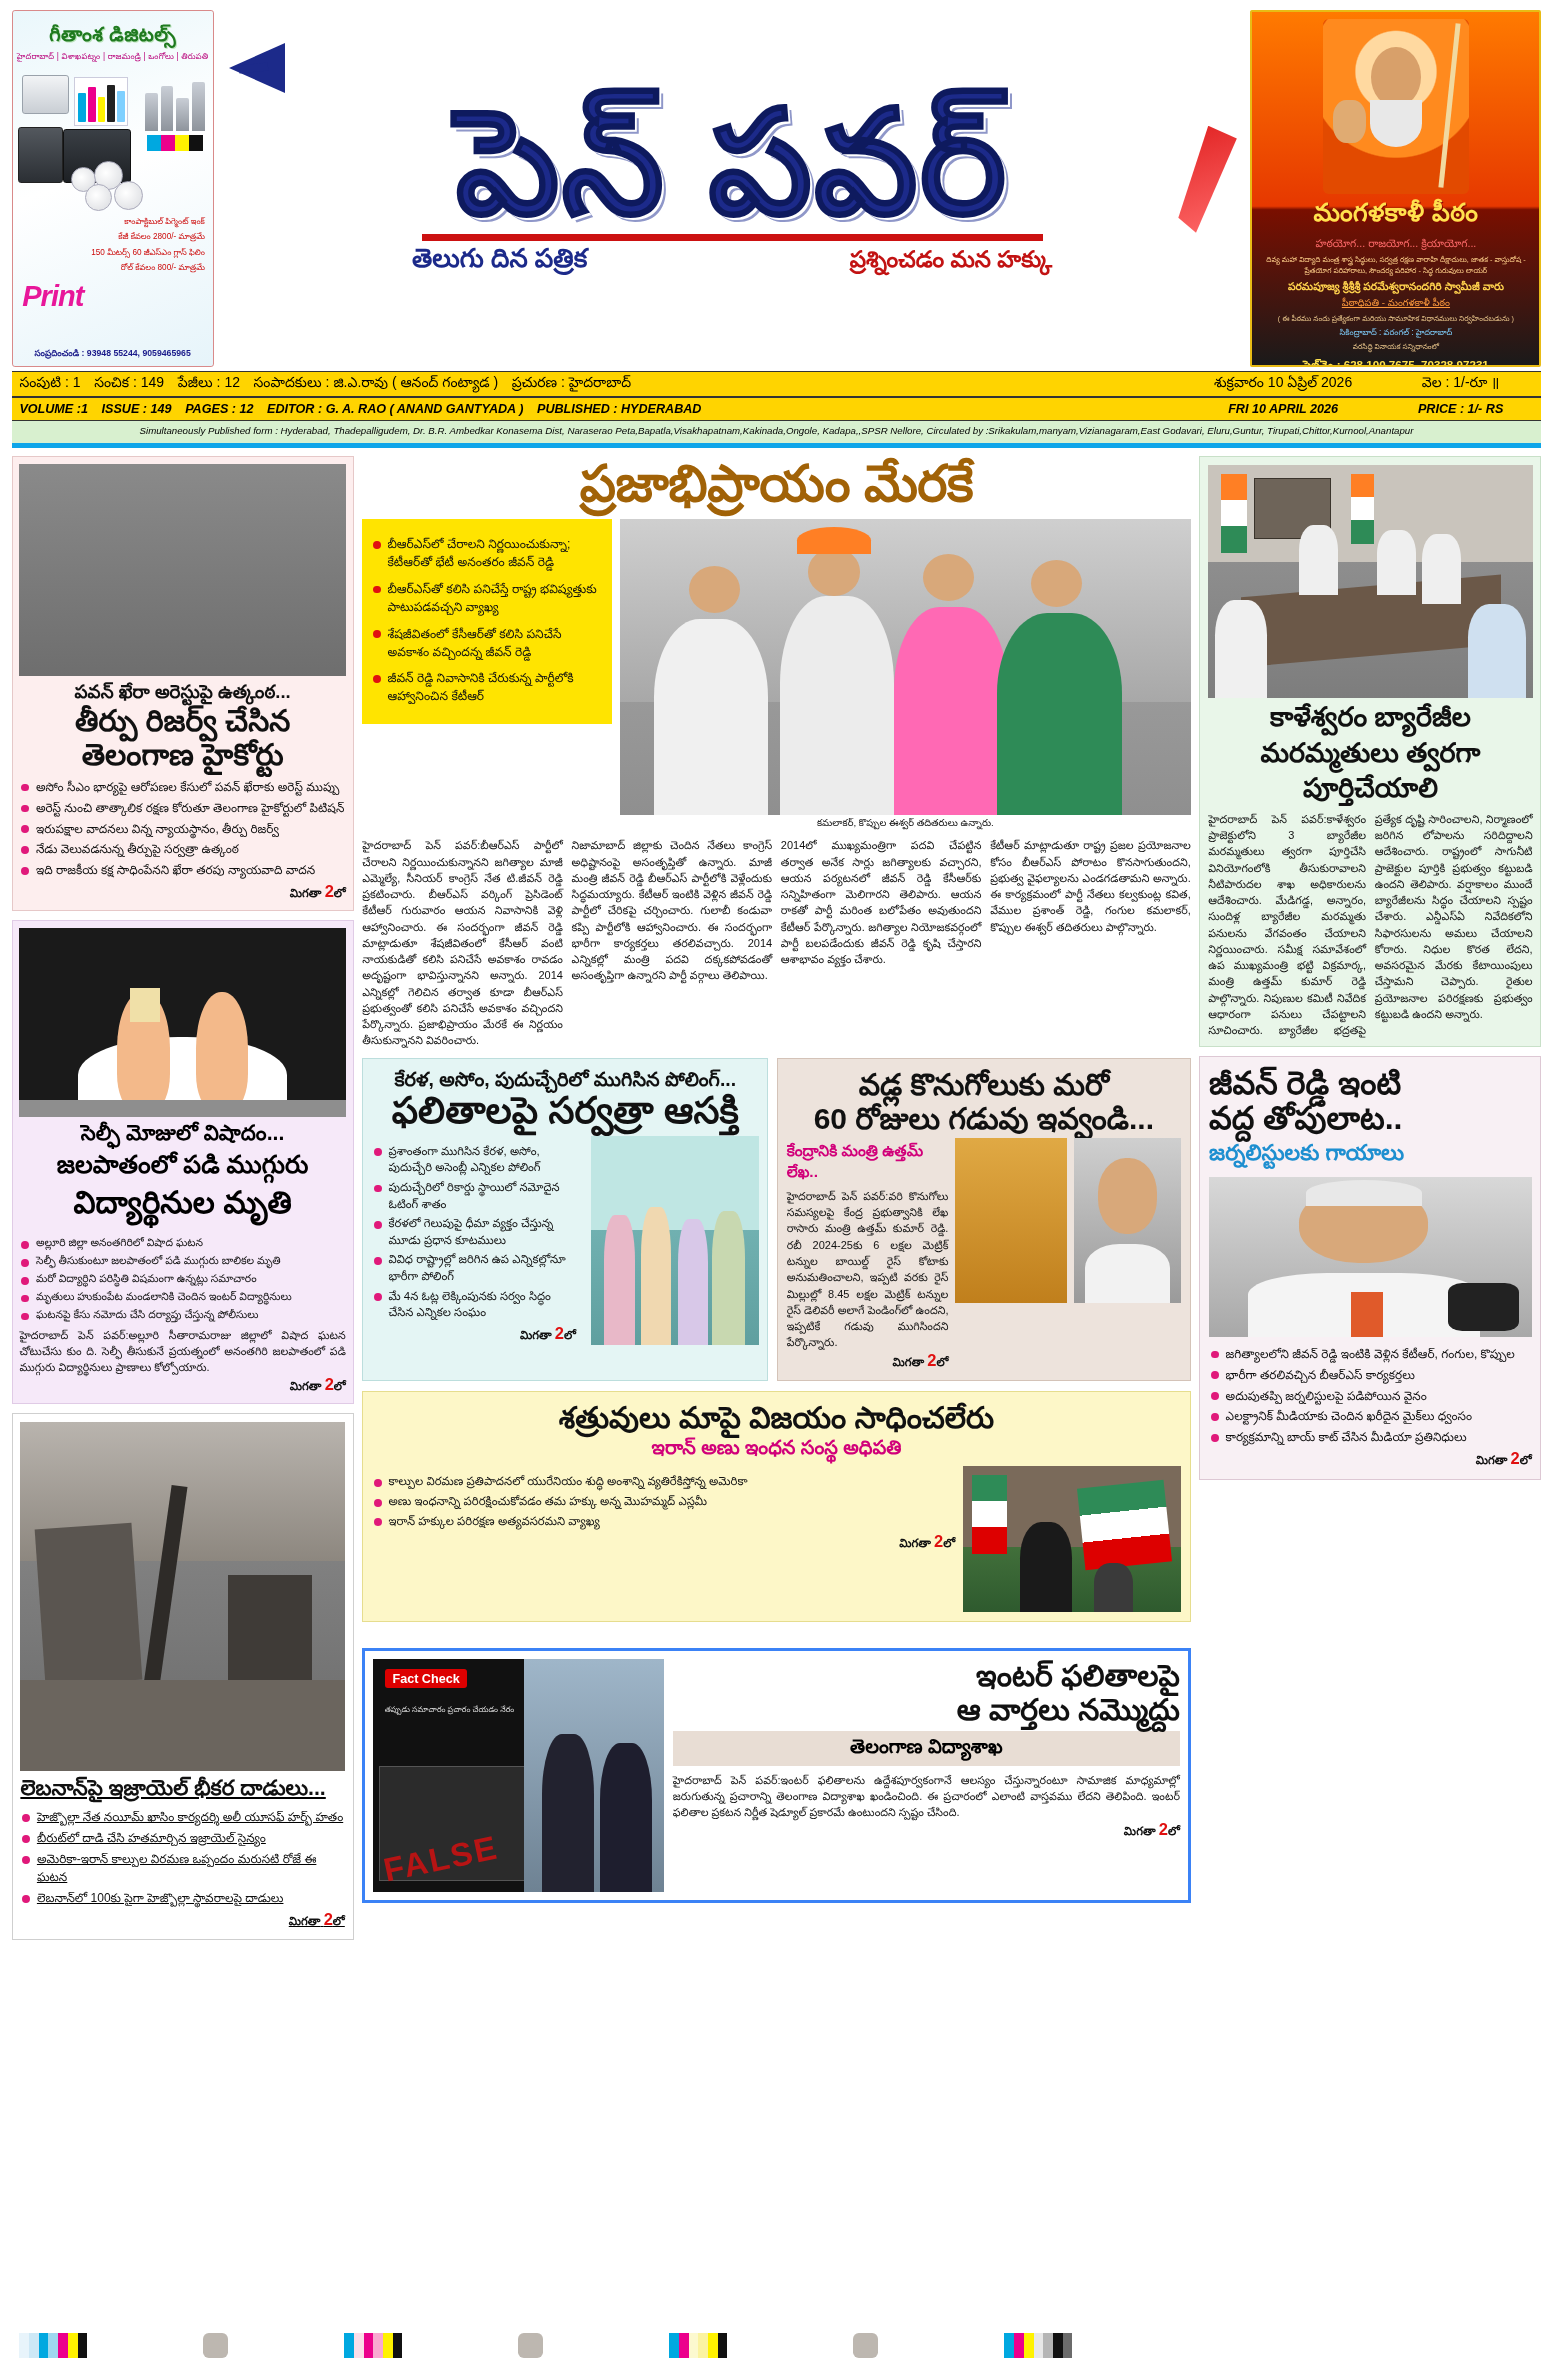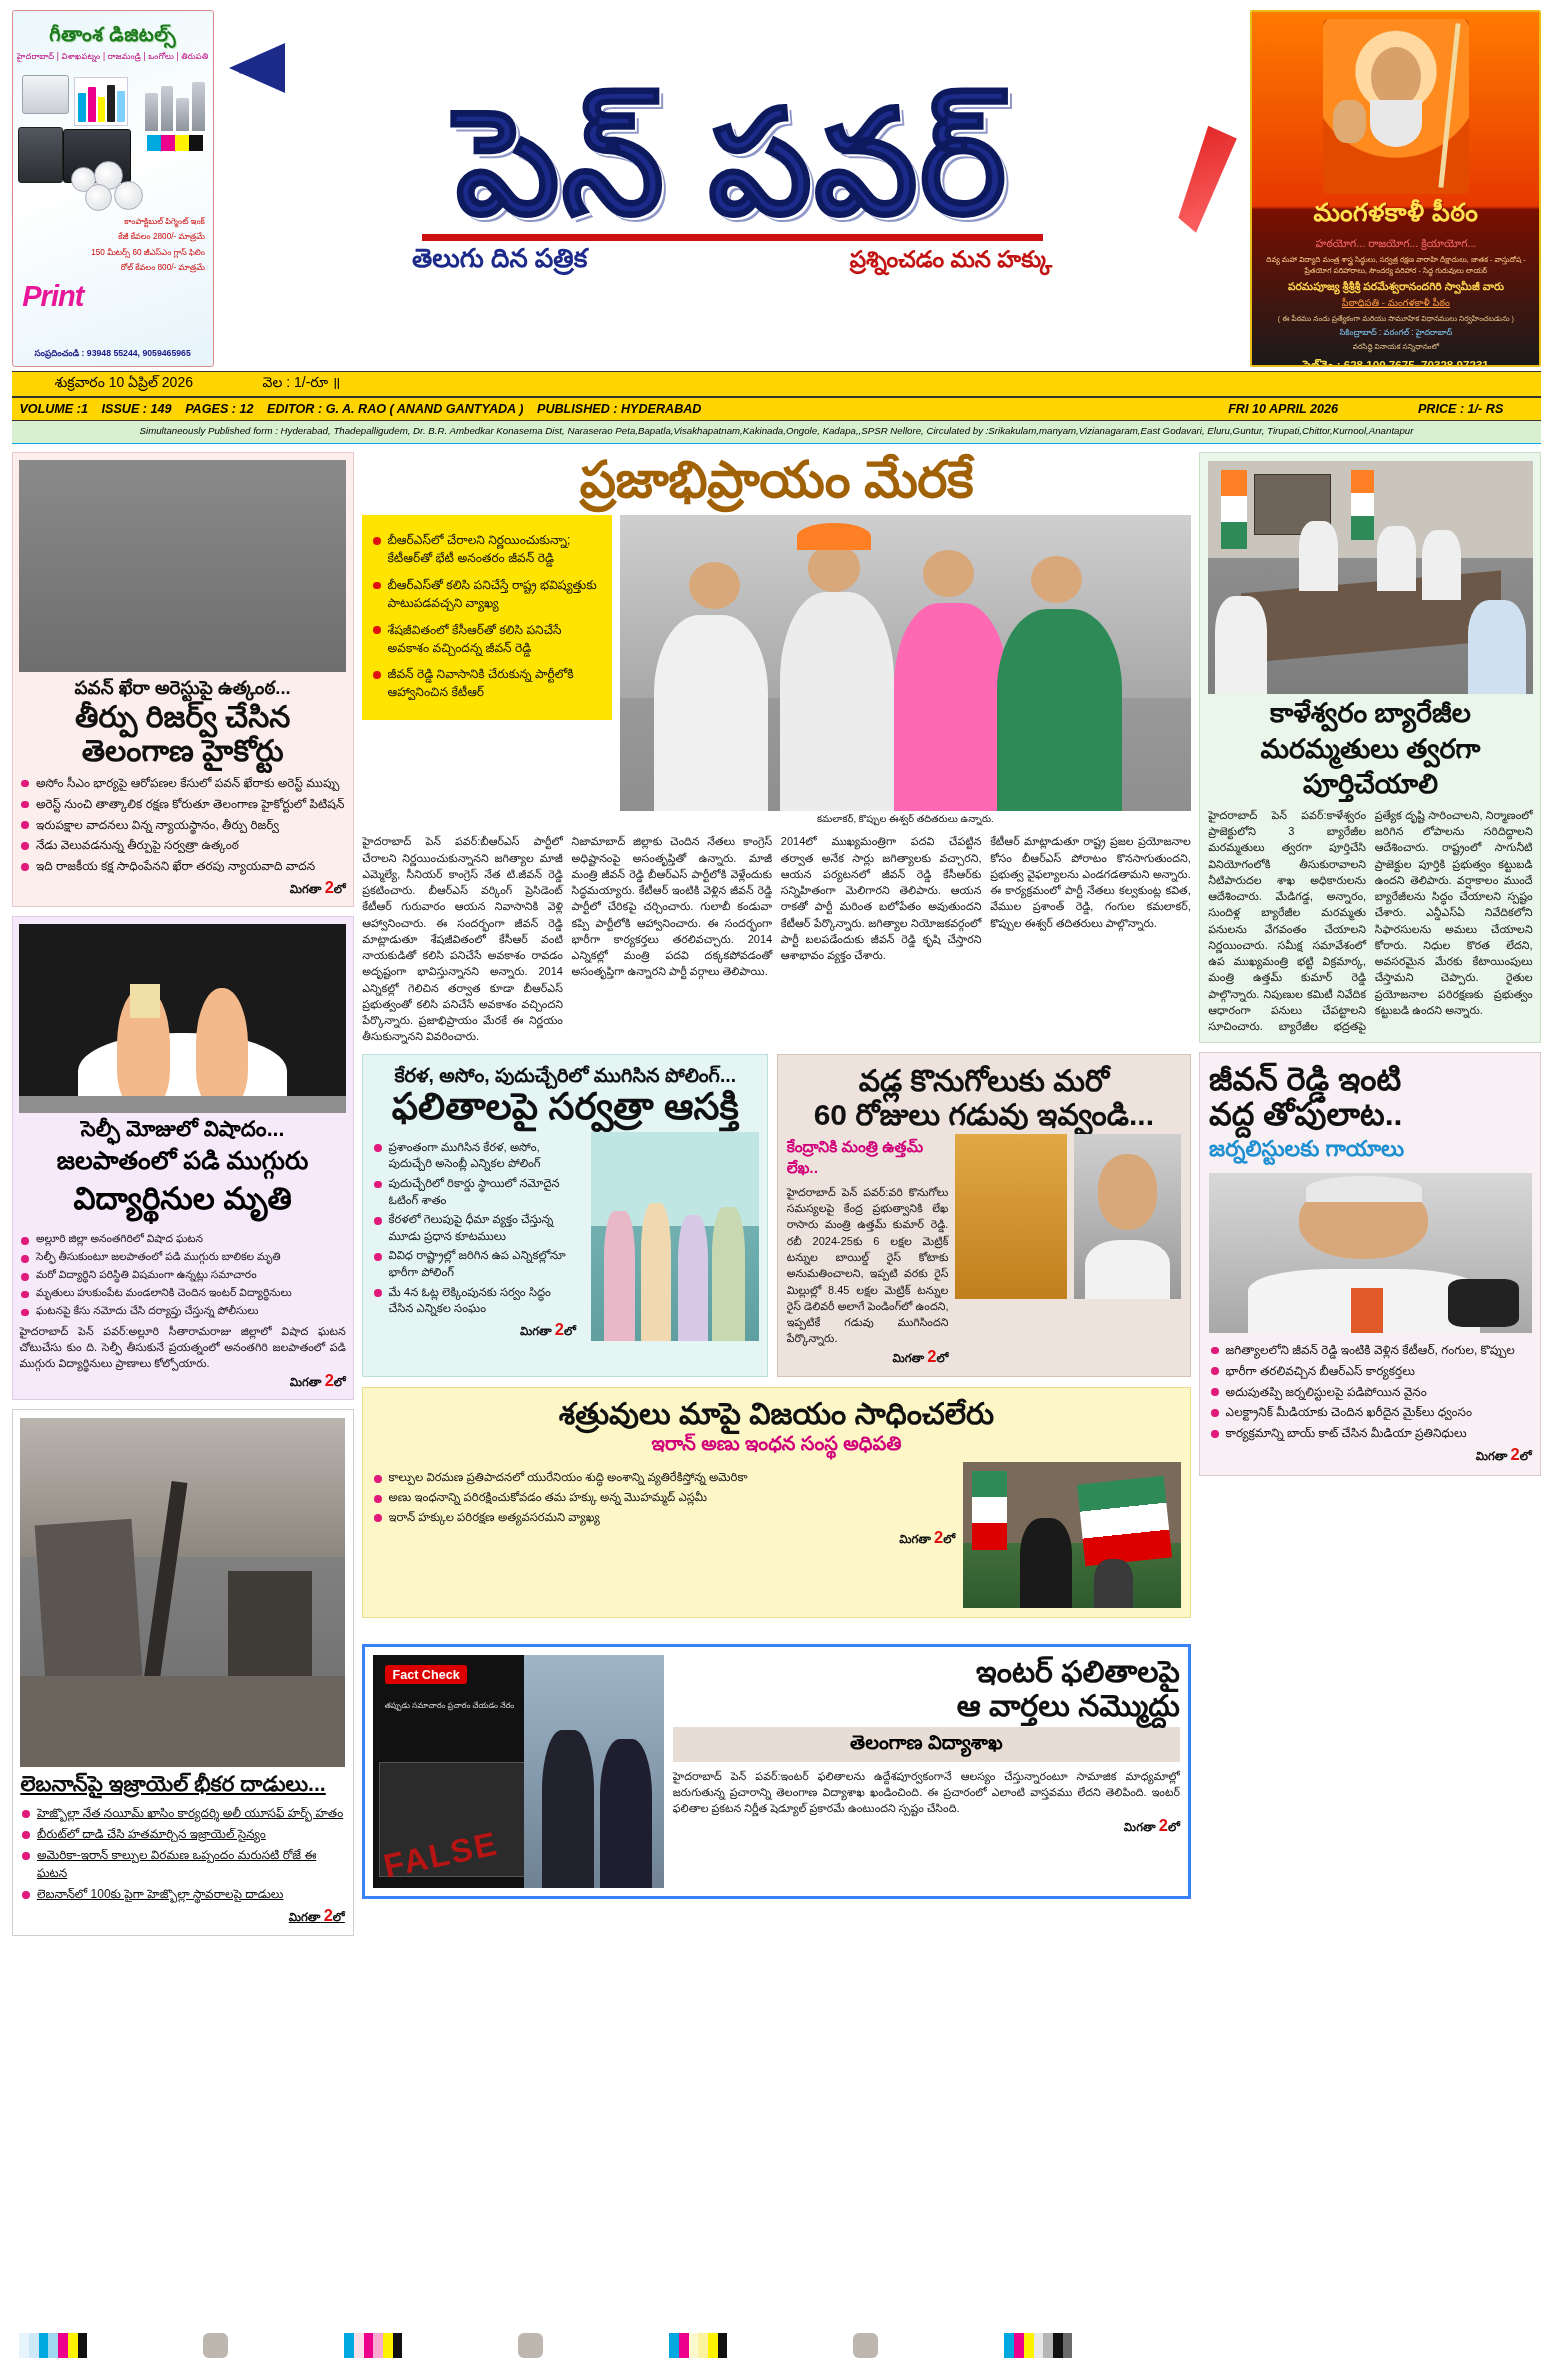--- a/index.html
+++ b/index.html
@@ -83,21 +83,21 @@
   
   .infobar { background:#ffd400; border-top:1px solid #333; border-bottom:1px solid #333;
     display:flex; align-items:center; height:26px; padding:0 7.8px; margin-top:3.9px; }
   .infobar.te { font-size:14px; color:#000; }
   .infobar.en { font-size:12.6px; font-style:italic; font-weight:bold; color:#000; height:24px; margin-top:0;}
   .infobar .seg { white-space:nowrap; }
   .infobar .left { flex:1; display:flex; gap:13.6px; }
   .infobar .date { width:209px; text-align:center; }
   .infobar .price { width:146px; text-align:center; }
   .circbar { background:#d8f0cf; font-size:9.7px; font-style:italic; text-align:center;
-    padding:3.9px 11.6px; line-height:1.5; border-bottom:1px solid #0ea5e9; }
+    padding:3.9px 11.6px; line-height:1.5; border-bottom:5px solid #0ea5e9; }
 
   
   .grid { display:flex; gap:8.7px; margin-top:7.8px; }
   .col-left { width: 342px; }
   .col-mid { flex:1; }
   .col-right { width: 342px; }
   .ph { background:#b8b8b8; position:relative; overflow:hidden; }
   .kicker { font-size:18.4px; font-weight:bold; color:#111; line-height:1.18; }
   .hl { font-weight:bold; color:#111; line-height:1.1; }
   ul.bul { list-style:none; margin-top:6.8px; }
@@ -266,20 +266,27 @@
       <div class="l3">పరమపూజ్య శ్రీశ్రీశ్రీ పరమేశ్వరానందగిరి స్వామీజీ వారు</div>
       <div class="l4">పీఠాధిపతి - మంగళకాళీ పీఠం</div>
       <div class="l5">( ఈ పీఠము నందు ప్రత్యేకంగా మరియు సామూహిక విధానములు నిర్వహించబడును )</div>
       <div class="l6">సికింద్రాబాద్ : వరంగల్ : హైదరాబాద్</div>
       <div class="l5">వరసిద్ధి వినాయక సన్నిధానంలో</div>
       <div class="phone">సెల్‌నెం : 628 100 7675, 70328 97231</div>
     </div>
   </div>
 
   <div class="infobar te">
+    <div class="left">
+      <span class="seg">సంపుటి : 1</span>
+      <span class="seg">సంచిక : 149</span>
+      <span class="seg">పేజీలు : 12</span>
+      <span class="seg">సంపాదకులు : జి.ఎ.రావు ( ఆనంద్ గంట్యాడ )</span>
+      <span class="seg">ప్రచురణ : హైదరాబాద్</span>
+    </div>
     <div class="date seg">శుక్రవారం 10 ఏప్రిల్ 2026</div>
     <div class="price seg">వెల : 1/-రూ ॥</div>
   </div>
 
   <div class="infobar en">
     <div class="left">
       <span class="seg">VOLUME :1</span>
       <span class="seg">ISSUE : 149</span>
       <span class="seg">PAGES : 12</span>
       <span class="seg">EDITOR : G. A. RAO ( ANAND GANTYADA )</span>

